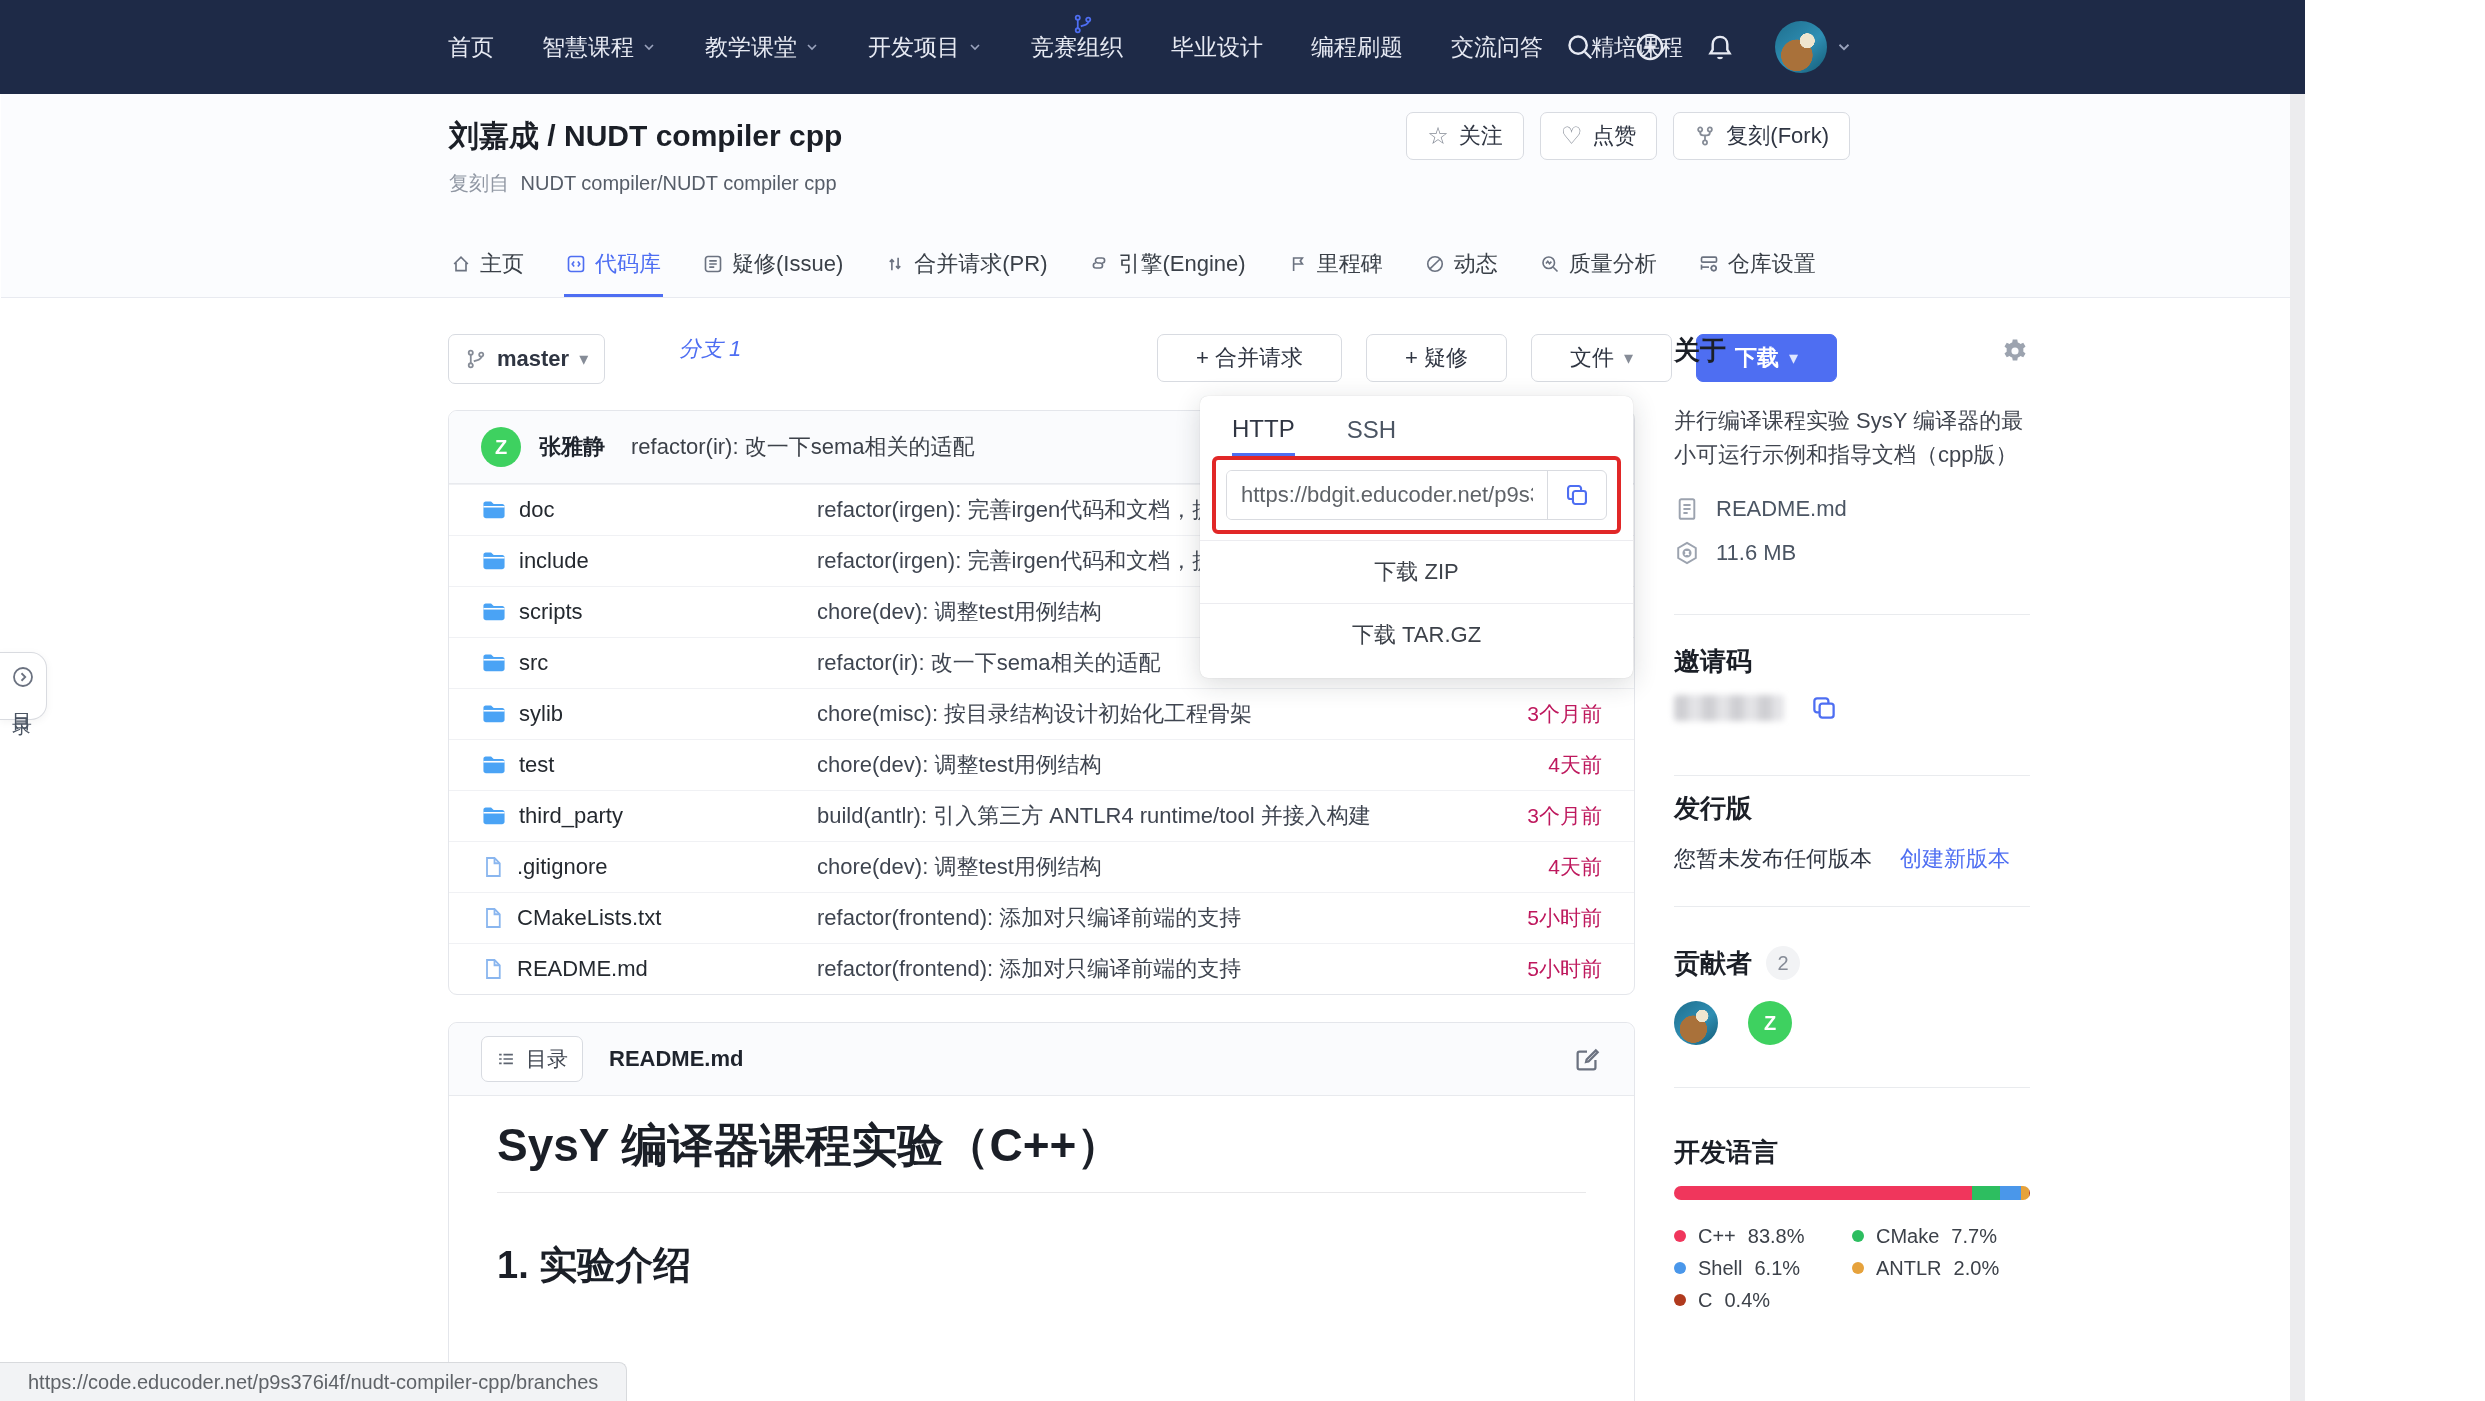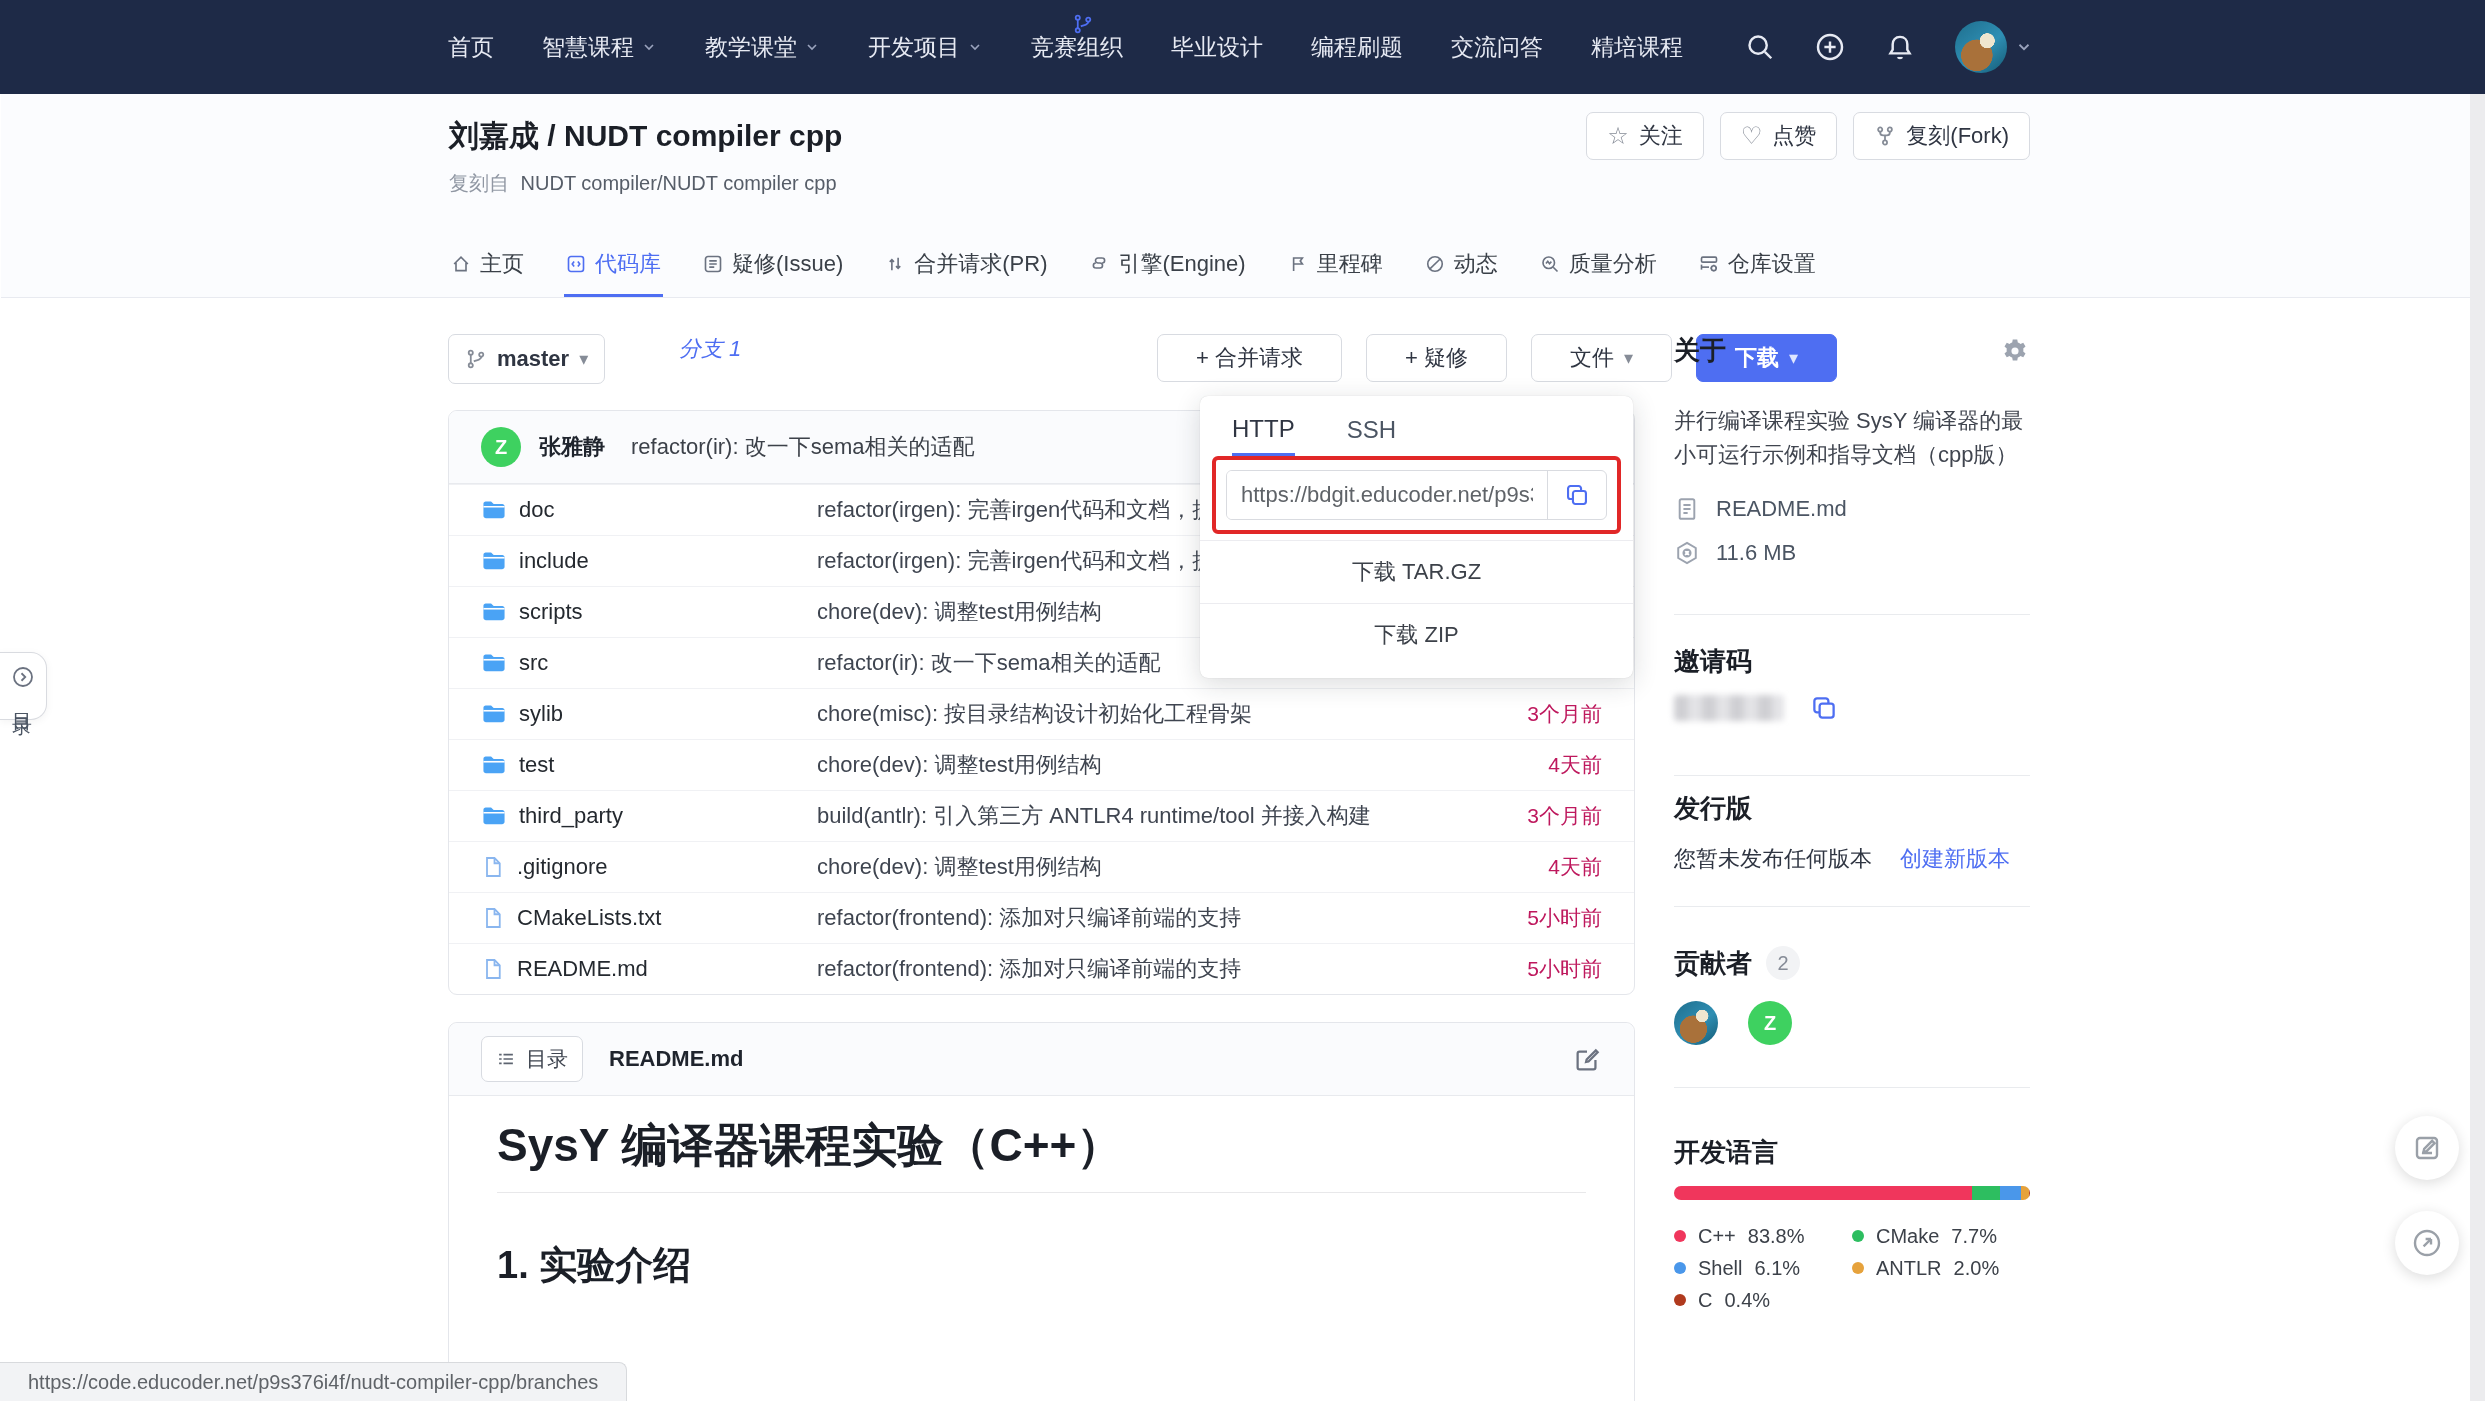--- a/index.html
+++ b/index.html
@@ -1,16 +1,16 @@
 <!DOCTYPE html>
 <html><head>
 <meta charset="utf-8">
 <style>
   html,body{margin:0;padding:0;background:#fff;}
-  #app{position:relative;width:2485px;height:1401px;overflow:hidden;background:#fff;
+  #app{position:relative;width:2305px;height:1401px;overflow:hidden;background:#fff;
        font-family:"Liberation Sans","DejaVu Sans",sans-serif;color:#24292f;}
   svg.ic{display:block;}
   
   .topnav{position:absolute;left:0;top:0;right:0;height:94px;background:#1e2a47;display:flex;align-items:center;}
   .nav-items{display:flex;align-items:center;gap:48px;margin-left:448px;}
   .nav-item{display:flex;align-items:center;gap:7px;color:#e7eaf3;font-size:23px;font-weight:500;cursor:pointer;white-space:nowrap;}
   .nav-chev{color:#9aa3bd;}
   .nav-right{position:absolute;right:452px;top:0;height:94px;display:flex;align-items:center;gap:40px;}
   .nav-icon{color:#e7eaf3;}
   .avatar-wrap{display:flex;align-items:center;gap:8px;}
@@ -557,22 +557,22 @@
         <input class="url-input" readonly="" value="https://bdgit.educoder.net/p9s376i4" style="">
         <div class="copy-cell">
           <svg class="ic" width="26" height="26" viewBox="0 0 16 16" fill="none" stroke="currentColor" stroke-width="1.3">
               <rect x="5.5" y="5.5" width="8" height="8" rx="1.5"></rect>
               <path d="M10.5 5.5V4c0-.8-.7-1.5-1.5-1.5H4c-.8 0-1.5.7-1.5 1.5v5c0 .8.7 1.5 1.5 1.5h1.5"></path>
             </svg>
         </div>
       </div>
     </div>
     <div class="dl-list">
+      <div class="dl-item">下载 ZIP</div>
       <div class="dl-item">下载 TAR.GZ</div>
-      <div class="dl-item">下载 ZIP</div>
     </div>
   </div>
 
   <div class="toc-tab">
     <svg class="ic" width="24" height="24" viewBox="0 0 16 16" fill="none" stroke="#6b7280" stroke-width="1.2">
         <circle cx="8" cy="8" r="6"></circle>
         <path d="M7 5.5L9.5 8 7 10.5"></path>
       </svg>
     <span class="toc-vtext">目录</span>
   </div>

